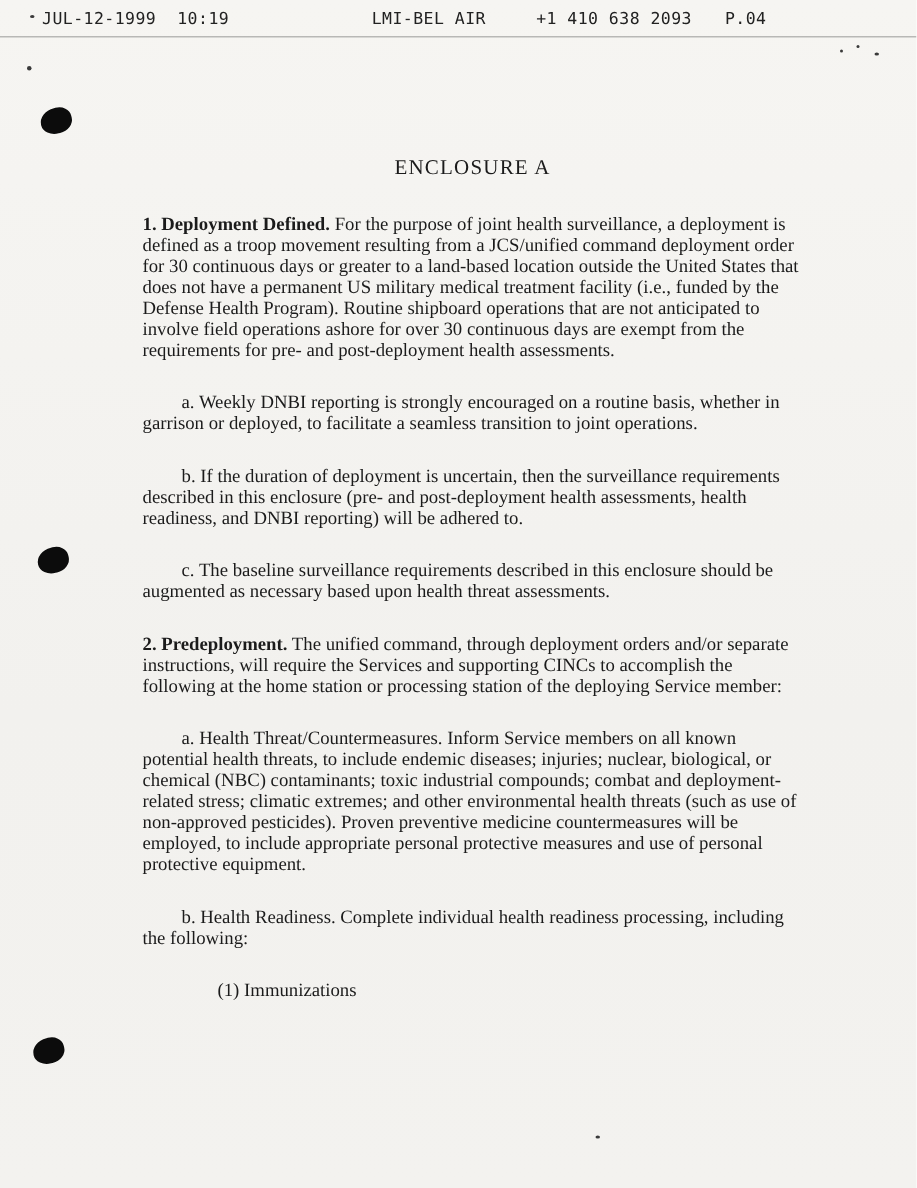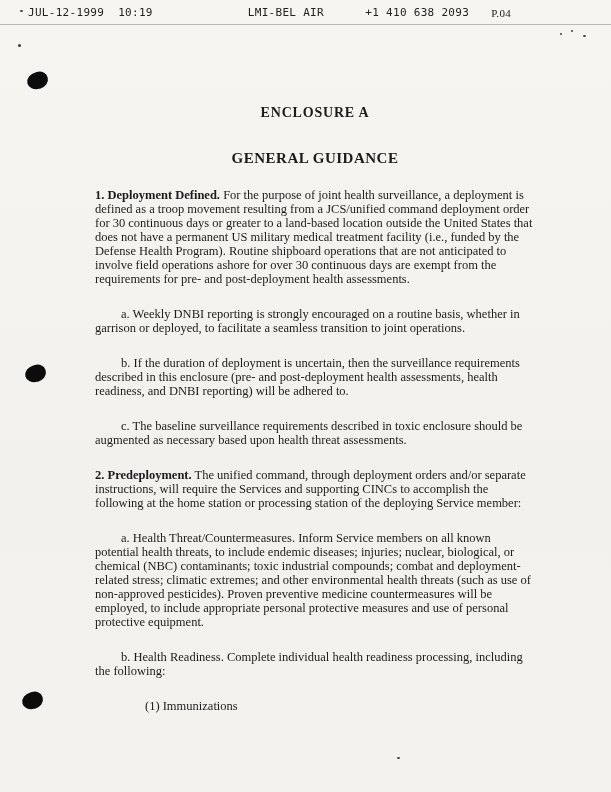--- a/index.html
+++ b/index.html
@@ -24,21 +24,21 @@
     align-items: center;
     font-family: "DejaVu Sans Mono", "Liberation Mono", monospace;
     font-size: 11px;
     letter-spacing: 0.3px;
     color: #222;
     white-space: nowrap;
   }
   .fax-header .time   { margin-left: 14px; }
   .fax-header .sender { margin-left: 95px; }
   .fax-header .spacer { flex: 1; }
-  .fax-header .page   { margin-left: 22px; font-family: Liberation Serif, serif; }
+  .fax-header .page   { margin-left: 22px; }
 
   .header-rule {
     position: absolute;
     top: 24px;
     left: 0;
     width: 100%;
     height: 1px;
     background: #555;
     opacity: 0.38;
   }
@@ -71,21 +71,21 @@
 
   
   .doc {
     position: absolute;
     left: 95px;
     top: 105px;
     width: 440px;
   }
   .doc-title {
     font-size: 14px;
-    font-weight: 700;
+    font-weight: 400;
     text-align: center;
     letter-spacing: 0.8px;
   }
   .doc-heading {
     font-size: 15px;
     font-weight: 700;
     text-align: center;
     letter-spacing: 0.5px;
     margin-top: 29px;
     margin-bottom: 18px;
@@ -120,21 +120,20 @@
 <div class="punch punch-3"></div>
 <div class="speck speck-1"></div>
 <div class="speck speck-2"></div>
 <div class="speck speck-3"></div>
 <div class="speck speck-4"></div>
 <div class="speck speck-5"></div>
 <div class="speck speck-6"></div>
 
 <main class="doc">
   <h1 class="doc-title">ENCLOSURE A</h1>
-  <h2 class="doc-heading">GENERAL GUIDANCE</h2>
 
   <p class="para lead">
     <span class="p-num">1.</span>
     <span class="p-label">Deployment Defined.</span>
     <span class="p-text">For the purpose of joint health surveillance, a deployment is defined as a troop movement resulting from a JCS/unified command deployment order for 30 continuous days or greater to a land-based location outside the United States that does not have a permanent US military medical treatment facility (i.e., funded by the Defense Health Program). Routine shipboard operations that are not anticipated to involve field operations ashore for over 30 continuous days are exempt from the requirements for pre- and post-deployment health assessments.</span>
   </p>
 
   <p class="para sub">
     <span class="p-num">a.</span>
     <span class="p-label"></span>
@@ -143,21 +142,21 @@
 
   <p class="para sub">
     <span class="p-num">b.</span>
     <span class="p-label"></span>
     <span class="p-text">If the duration of deployment is uncertain, then the surveillance requirements described in this enclosure (pre- and post-deployment health assessments, health readiness, and DNBI reporting) will be adhered to.</span>
   </p>
 
   <p class="para sub">
     <span class="p-num">c.</span>
     <span class="p-label"></span>
-    <span class="p-text">The baseline surveillance requirements described in toxic enclosure should be augmented as necessary based upon health threat assessments.</span>
+    <span class="p-text">The baseline surveillance requirements described in this enclosure should be augmented as necessary based upon health threat assessments.</span>
   </p>
 
   <p class="para lead">
     <span class="p-num">2.</span>
     <span class="p-label">Predeployment.</span>
     <span class="p-text">The unified command, through deployment orders and/or separate instructions, will require the Services and supporting CINCs to accomplish the following at the home station or processing station of the deploying Service member:</span>
   </p>
 
   <p class="para sub">
     <span class="p-num">a.</span>

